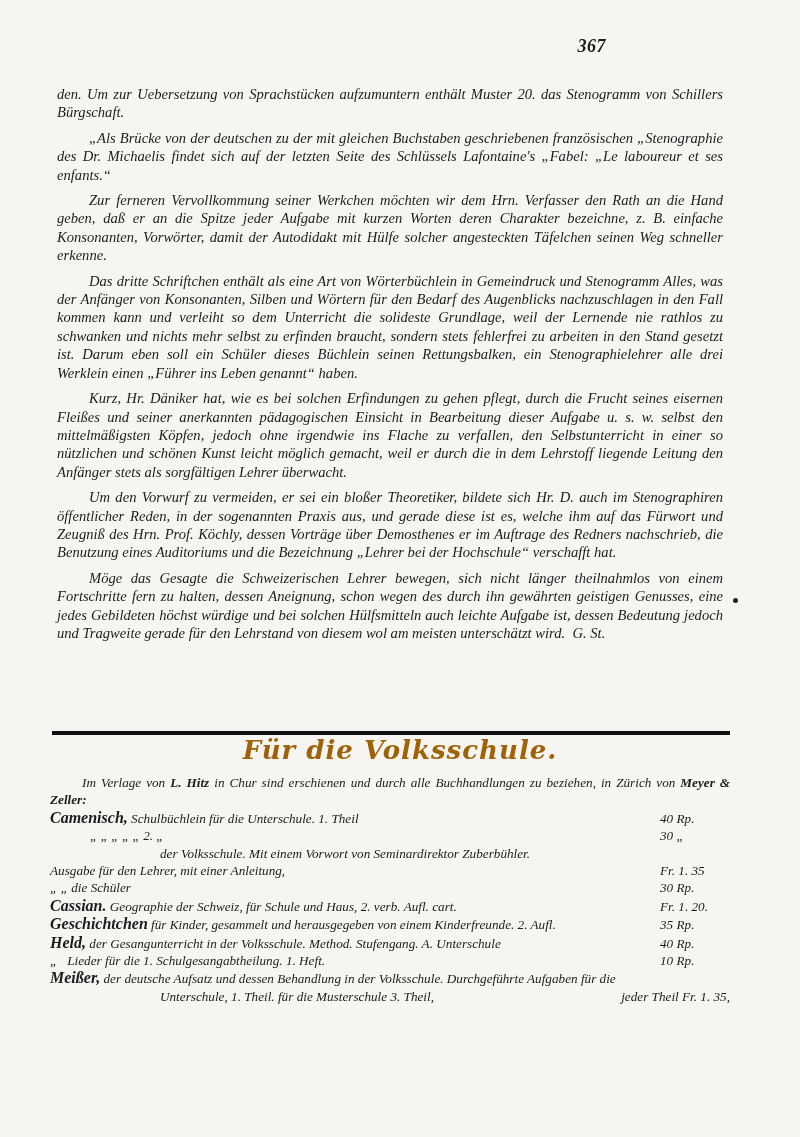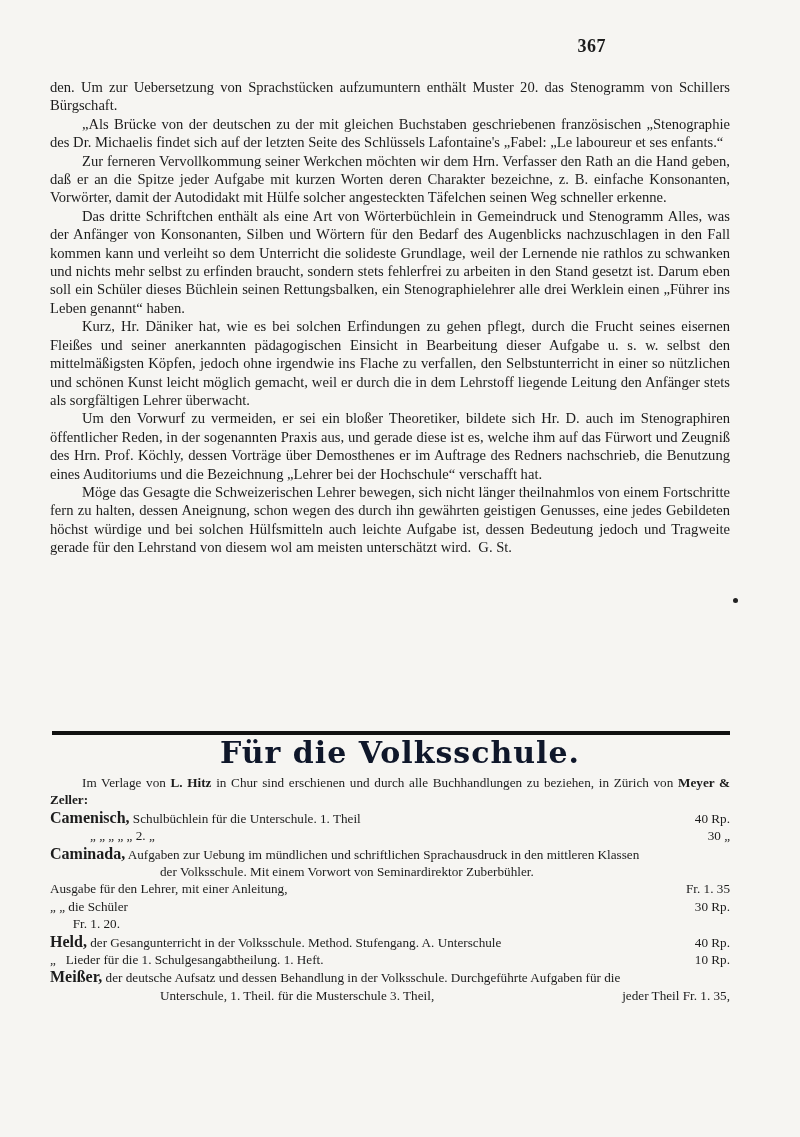--- a/index.html
+++ b/index.html
@@ -3,49 +3,49 @@
 <meta charset="utf-8">
 <style>
   html, body { margin:0; padding:0; }
   body {
     width:800px; height:1137px; overflow:hidden;
     background:#f6f5f2;
     font-family:"DejaVu Serif", serif;
     color:#1c1c1c;
     position:relative;
   }
-  .page { position:absolute; left:0; top:0; width:684px; height:1137px; }
+  .page { position:absolute; left:0; top:0; width:684px; height:1137px;font-style:italic; }
   .pagenum {
     position:absolute; right:78px; top:36px;
     font-family:"Liberation Serif", serif; font-size:18px; font-weight:bold; letter-spacing:0.5px;
   }
   .body-text {
     position:absolute; left:50px; top:78px; width:680px;
     font-family:"Liberation Serif", serif; font-size:14.6px; line-height:18.4px;
     text-align:justify;
   }
-  .body-text p { margin:0; }
+  .body-text p { margin:7px; }
   .body-text p.ind { text-indent:32px; }
   .sig { }
   .rule {
     position:absolute; left:52px; top:731px; width:678px; height:4px; background:#111;
   }
   .heading {
     position:absolute; left:0; top:735px; width:800px; text-align:center;
-    font-family:"DejaVu Serif", serif; font-weight:bold; font-size:30px; letter-spacing:1px;
-    color:#0f172a;
+    font-family:"DejaVu Serif", serif; font-weight:bold; font-size:26px; letter-spacing:1px;
+    color:#a16207;
   }
   .ads {
     position:absolute; left:50px; top:774px; width:680px;
     font-family:"Liberation Serif", serif; font-size:13.2px; line-height:17.4px;
   }
   .ads .intro { text-indent:32px; text-align:justify; }
   .row { display:flex; justify-content:space-between; align-items:baseline; }
   .row .left { flex:1; }
-  .row .price { white-space:nowrap; text-align:right; min-width:70px; }
+  .row .price { white-space:nowrap; text-align:left; min-width:70px; }
   .author { font-weight:bold; font-size:16px; }
   .pub { font-weight:bold; }
   .sub { padding-left:110px; }
   .sub2 { padding-left:40px; }
   .right-line { text-align:left; }
   .closing { text-indent:32px; text-align:justify; }
   .dot { position:absolute; left:733px; top:598px; width:5px; height:5px; border-radius:50%; background:#222; }
 </style>
 </head>
 <body>
@@ -77,35 +77,37 @@
 
     <div class="row">
       <span class="left"><span class="author">Camenisch,</span> <span>Schulbüchlein für die Unterschule. 1. Theil</span></span>
       <span class="price">40 Rp.</span>
     </div>
     <div class="row">
       <span class="left sub2">„     „     „  „  „     2.  „</span>
       <span class="price">30  „</span>
     </div>
     <div class="row">
-      <span class="left"><span class="author">Caminada,</span> <span>Aufgaben zur Uebung im mündlichen und schriftlichen Sprachausdruck in den mittleren Klassen</span></span>
-    </div>
-    <div class="row">
       <span class="left sub">der Volksschule. Mit einem Vorwort von Seminardirektor Zuberbühler.</span>
     </div>
     <div class="row">
       <span class="left right-line">Ausgabe für den Lehrer, mit einer Anleitung,</span>
       <span class="price">Fr. 1. 35</span>
     </div>
     <div class="row">
       <span class="left right-line" style="padding-right:180px">„   „ die Schüler</span>
       <span class="price">30 Rp.</span>
     </div>
     <div class="row">
+      <span class="left"><span class="author">Cassian.</span> <span>Geographie der Schweiz, für Schule und Haus, 2. verb. Aufl. cart.</span></span>
       <span class="price">Fr. 1. 20.</span>
+    </div>
+    <div class="row">
+      <span class="left"><span class="author">Geschichtchen</span> <span>für Kinder, gesammelt und herausgegeben von einem Kinderfreunde. 2. Aufl.</span></span>
+      <span class="price">35 Rp.</span>
     </div>
     <div class="row">
       <span class="left"><span class="author">Held,</span> <span>der Gesangunterricht in der Volksschule. Method. Stufengang. A. Unterschule</span></span>
       <span class="price">40 Rp.</span>
     </div>
     <div class="row">
       <span class="left"><span>„</span>&nbsp;&nbsp;&nbsp;<span>Lieder für die 1. Schulgesangabtheilung. 1. Heft.</span></span>
       <span class="price">10 Rp.</span>
     </div>
     <div class="row">

